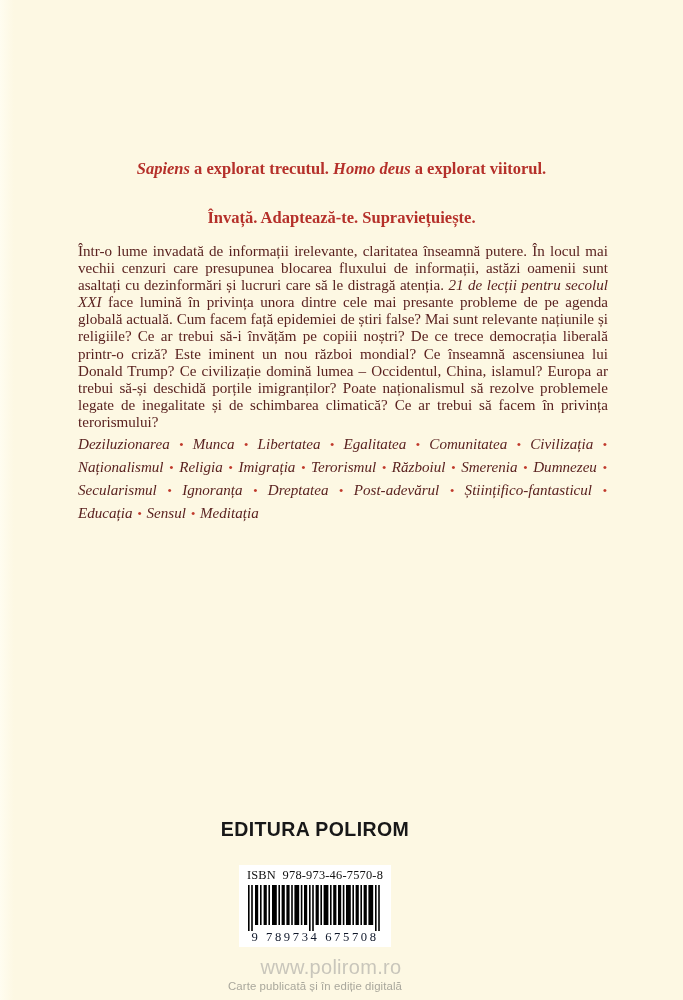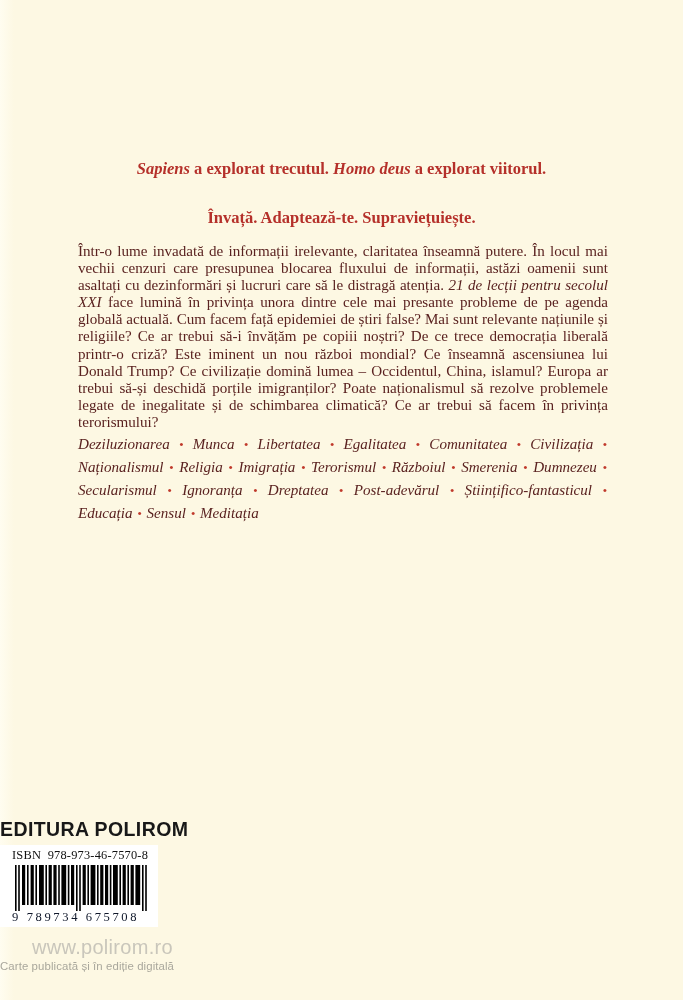--- a/index.html
+++ b/index.html
@@ -77,36 +77,37 @@
   }
   .keywords .sep {
     color: #c0392b;
     font-size: 13px;
     padding: 0 1px;
   }
 
   
   .footer {
     position: absolute;
-    left: 0;
+    left: 12px;
     top: 818px;
     width: 606px;
+    text-align: center;
   }
   .publisher-name {
     font-family: "Liberation Sans", sans-serif;
     font-weight: bold;
     font-size: 19.5px;
     letter-spacing: 0.4px;
     color: #181818;
   }
   .barcode-wrap {
-    margin-top: 4px;
+    margin-top: 24px;
     display: inline-block;
     background: #ffffff;
-    padding: 3px 6px 2px 12px;
+    padding: 3px 6px 2px 6px;
   }
   .isbn-text {
     font-family: "Liberation Serif", serif;
     font-size: 12.4px;
     color: #101010;
     letter-spacing: 0.2px;
     white-space: nowrap;
     margin-bottom: 2px;
   }
   .barcode {

